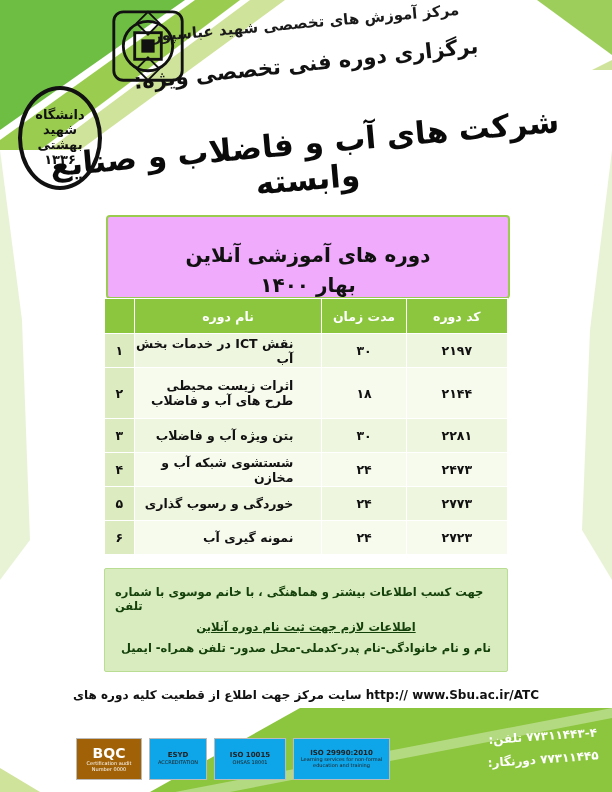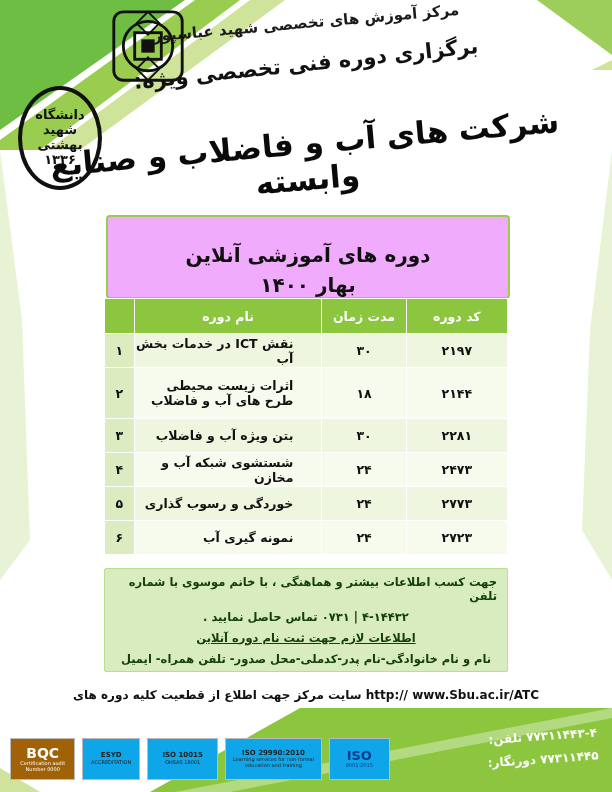--- a/index.html
+++ b/index.html
@@ -81,21 +81,21 @@
   th.h-dur{width:90px;}
   th.h-code{width:110px;}
 
   
   .infobox{
     position:absolute;top:568px;left:104px;width:404px;height:104px;
     background:#d9ecc0;border:1px solid #b9dd92;border-radius:2px;
     display:flex;flex-direction:column;align-items:center;justify-content:center;
     gap:7px;padding:6px 10px;box-sizing:border-box;
   }
-  .infobox div{font-size:11.5px;font-weight:bold;color:#14400a;text-align:right;}
+  .infobox div{font-size:11.5px;font-weight:bold;color:#14400a;text-align:left;}
   .infobox .ul{text-decoration:underline;}
 
   
   .siteline{
     position:absolute;top:688px;left:0;width:612px;text-align:center;
     font-size:12px;font-weight:bold;color:#111;
   }
   .siteline .url{direction:ltr;unicode-bidi:embed;color:#111;}
   .footer-wave{
     position:absolute;bottom:0;left:0;width:612px;height:84px;
@@ -214,21 +214,20 @@
           <td class="c-dur">۲۴</td>
           <td class="c-name">نمونه گیری آب</td>
           <td class="c-idx">۶</td>
         </tr>
       </tbody>
     </table>
   </div>
 
   <div class="infobox">
     <div>جهت کسب اطلاعات بیشتر و هماهنگی ، با خانم موسوی با شماره تلفن</div>
-    <div>۴-۱۴۴۳۲ | ۰۷۳۱ تماس حاصل نمایید .</div>
     <div class="ul">اطلاعات لازم جهت ثبت نام دوره آنلاین</div>
     <div>نام و نام خانوادگی-نام پدر-کدملی-محل صدور- تلفن همراه- ایمیل</div>
   </div>
 
   <div class="siteline">
     <span class="url">http:// www.Sbu.ac.ir/ATC</span>
     <span>سایت مرکز جهت اطلاع از قطعیت کلیه دوره های</span>
   </div>
 
   <svg class="footer-wave" viewBox="0 0 612 84" preserveAspectRatio="none">
@@ -242,26 +241,20 @@
       <b>۷۷۳۱۱۴۴۳-۴</b>
       <b>تلفن:</b>
     </span>
     <span>
       <b>۷۷۳۱۱۴۴۵</b>
       <b>دورنگار:</b>
     </span>
   </div>
 
   <div class="certs" style="right:auto;left:10px;">
-    <div class="cert iso1">
-      <div>
-        <span>ISO</span>
-        <small>9001:2015</small>
-      </div>
-    </div>
     <div class="cert iso2">
       <div>
         <span>ISO 29990:2010</span>
         <small>Learning services for non-formal education and training</small>
       </div>
     </div>
     <div class="cert iso3">
       <div>
         <span>ISO 10015</span>
         <small>OHSAS 18001</small>

